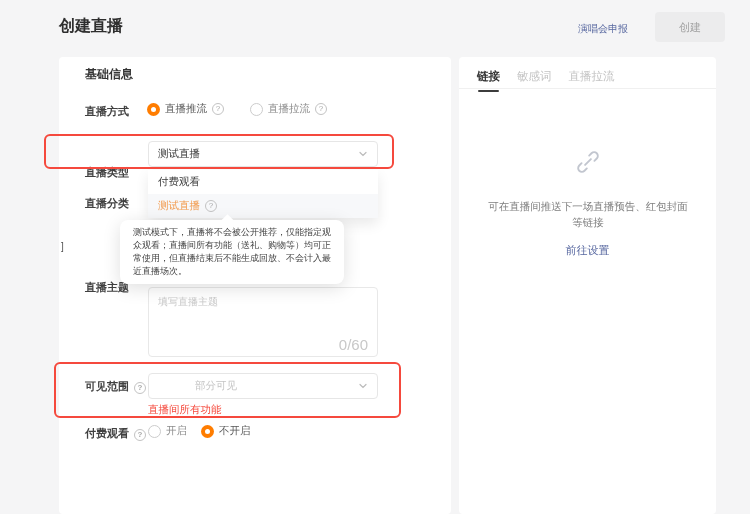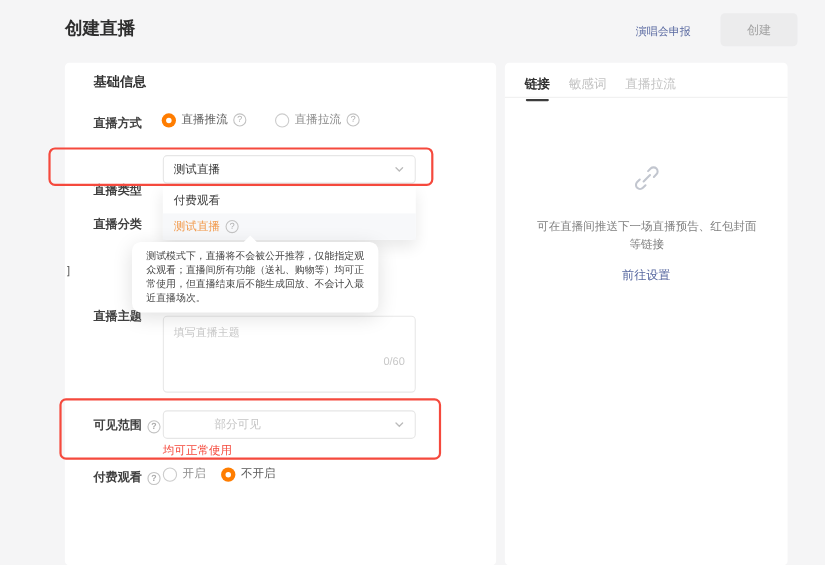--- a/index.html
+++ b/index.html
@@ -43,21 +43,21 @@
   .menu-item.sel { color:#f2994a; background:#f7f8fa; }
 
   .tooltip { left:85px; top:220px; width:224px; background:#fff; border-radius:8px; z-index:30;
              box-shadow:0 4px 18px rgba(0,0,0,.13); padding:6px 13px; font-size:9px; line-height:13px; color:#444;margin-left:35px; }
   .tooltip::before { content:""; position:absolute; left:103px; top:-4px; width:9px; height:9px; background:#fff; transform:rotate(45deg); }
 
   .textarea-box { left:148px; top:287px; width:230px; height:70px; border:1px solid #e8e8e8; border-radius:4px; background:#fff; }
   .textarea-box textarea { width:100%; height:50px; border:none; outline:none; resize:none; background:transparent;
                            padding:7px 9px; font-size:10px; color:#333; font-family:"Liberation Sans", sans-serif; }
   .textarea-box textarea::placeholder { color:#c8c8c8; }
-  .counter { position:absolute; right:9px; bottom:21px; font-size:10px; color:#c8c8c8; }
+  .counter { position:absolute; right:9px; bottom:3px; font-size:15px; color:#c8c8c8; }
 
   .annotation { border:2px solid #f5493d; border-radius:6px; z-index:40; pointer-events:none; }
   .ann-1 { left:44px; top:134px; width:350px; height:35px; }
   .ann-2 { left:54px; top:362px; width:347px; height:56px; }
   .error-text { left:148px; top:403px; font-size:10.5px; color:#f5483b; }
 
   
   .tabs { left:477px; top:69px; display:flex; gap:17px; }
   .tab { font-size:11.5px; color:#c3c3c3; cursor:pointer; position:relative; padding-bottom:11px; }
   .tab.active { color:#333; font-weight:700; }
@@ -139,21 +139,21 @@
   <div class="abs field-label" style="left:85px; top:379px;">
     <span>可见范围</span>
     <span class="help"></span>
   </div>
   <div class="abs select" style="left:148px; top:373px;">
     <span class="ph">部分可见</span>
     <svg class="chev" width="10" height="10" viewBox="0 0 10 10">
         <path d="M2 3.5 L5 6.5 L8 3.5" stroke="#bbb" fill="none" stroke-width="1.2" stroke-linecap="round"></path>
       </svg>
   </div>
-  <div class="abs error-text">均可正常使用</div>
+  <div class="abs error-text">直播间所有功能</div>
 
   <div class="abs field-label" style="left:85px; top:426px;">
     <span>付费观看</span>
     <span class="help"></span>
   </div>
   <div class="abs radio-row" style="left:148px; top:424px; gap:14px;">
     <div class="radio-opt dim">
       <span class="radio off"></span>
       <span>开启</span>
     </div>

